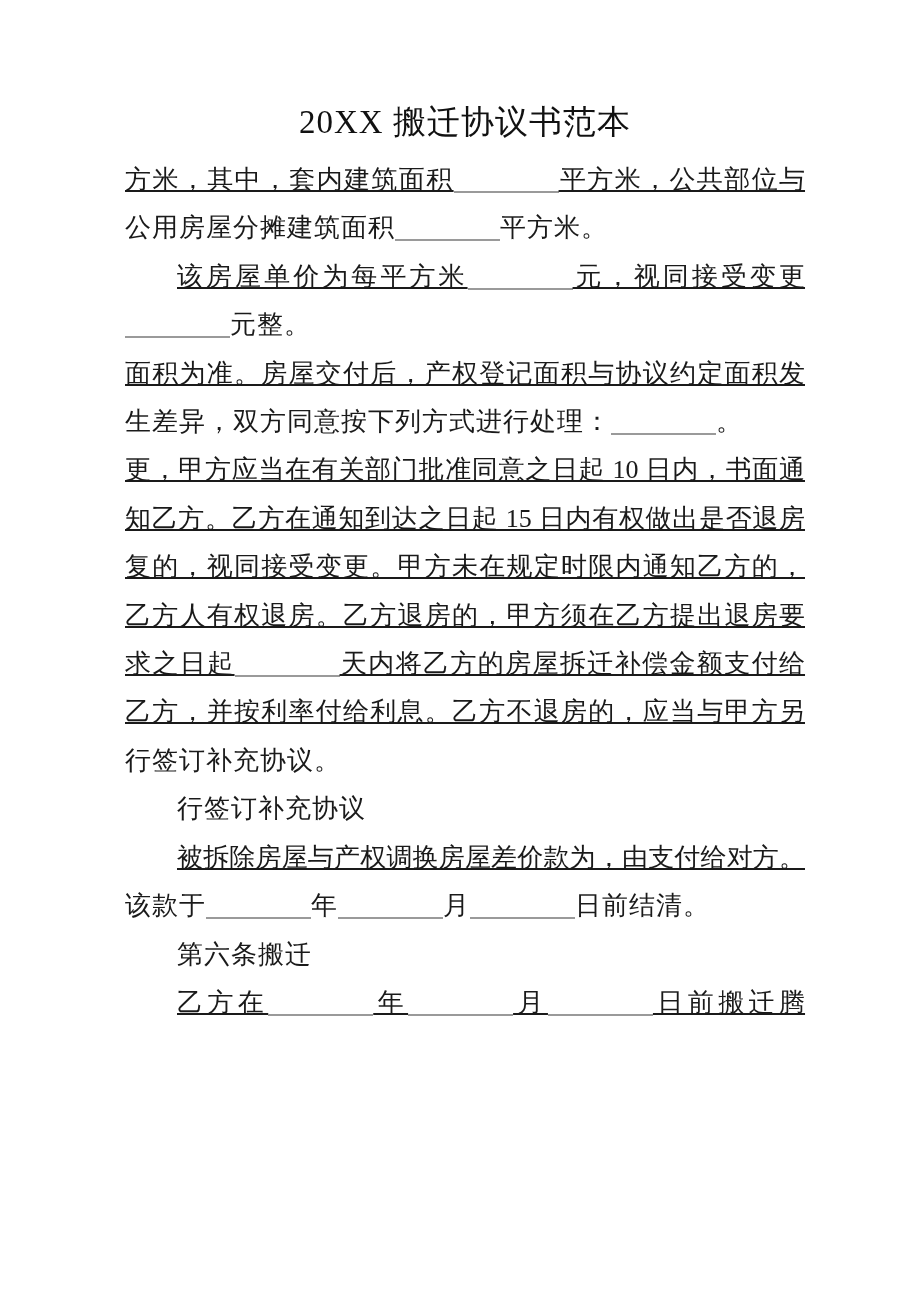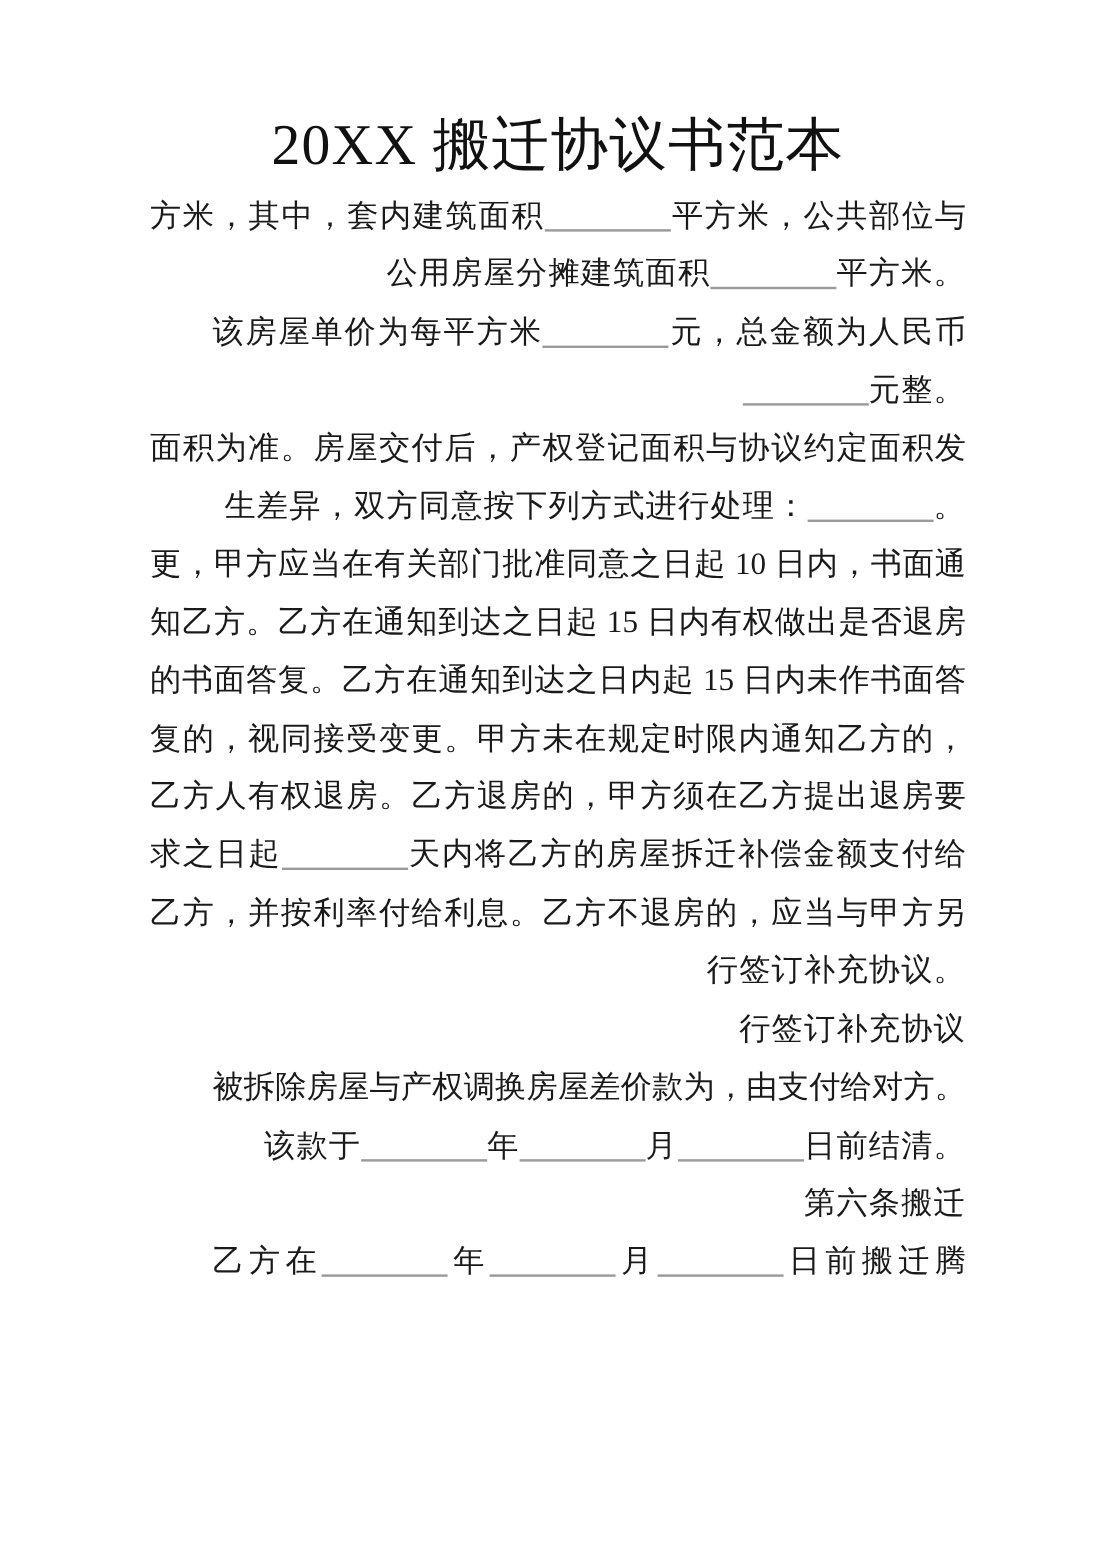--- a/index.html
+++ b/index.html
@@ -17,44 +17,45 @@
     color: #1a1a1a;
   }
   .doc {
     box-sizing: border-box;
     padding: 94px 0 0 125px;
     width: 805px; 
   }
   .doc-title {
     width: 680px;
     margin: 0 0 6px 0;
-    font-size: 48px;
+    font-size: 33px;
     font-weight: normal;
     line-height: 56px;
     text-align: center;
     letter-spacing: 1px;
     color: #111111;
   }
   .doc-body {
     width: 680px;
   }
   .line {
     font-size: 26px;
     line-height: 48.4px;
     white-space: nowrap;
     color: #1a1a1a;
   }
   .line.justify {
     white-space: normal;
     text-align: justify;
     text-align-last: justify;
     text-justify: inter-character;
+    text-decoration: underline;
   }
   .line.left {
-    text-align: right;
+    text-align: left;
     letter-spacing: 1px;
   }
   .line.indent {
     padding-left: 52px;
   }
   .blank {
     display: inline-block;
     width: 105px;
     height: 14px;
     margin-bottom: -5px;
@@ -63,27 +64,26 @@
 </style>
 </head>
 <body>
 
 <div class="page">
   <div class="doc">
     <h1 class="doc-title">20XX 搬迁协议书范本</h1>
     <div class="doc-body">
         <div class="line justify"><span>方米，其中，套内建筑面积</span><span class="blank"></span><span>平方米，公共部位与</span></div>
         <div class="line left"><span>公用房屋分摊建筑面积</span><span class="blank"></span><span>平方米。</span></div>
-        <div class="line justify indent"><span>该房屋单价为每平方米</span><span class="blank"></span><span>元，总金额为人民币</span></div>
+        <div class="line justify indent"><span>该房屋单价为每平方米</span><span class="blank"></span><span>元，视同接受变更</span></div>
         <div class="line left"><span class="blank"></span><span>元整。</span></div>
         <div class="line justify"><span>面积为准。房屋交付后，产权登记面积与协议约定面积发</span></div>
         <div class="line left"><span>生差异，双方同意按下列方式进行处理：</span><span class="blank"></span><span>。</span></div>
         <div class="line justify"><span>更，甲方应当在有关部门批准同意之日起 10 日内，书面通</span></div>
         <div class="line justify"><span>知乙方。乙方在通知到达之日起 15 日内有权做出是否退房</span></div>
-        <div class="line justify"><span>的书面答复。乙方在通知到达之日内起 15 日内未作书面答</span></div>
         <div class="line justify"><span>复的，视同接受变更。甲方未在规定时限内通知乙方的，</span></div>
         <div class="line justify"><span>乙方人有权退房。乙方退房的，甲方须在乙方提出退房要</span></div>
         <div class="line justify"><span>求之日起</span><span class="blank"></span><span>天内将乙方的房屋拆迁补偿金额支付给</span></div>
         <div class="line justify"><span>乙方，并按利率付给利息。乙方不退房的，应当与甲方另</span></div>
         <div class="line left"><span>行签订补充协议。</span></div>
         <div class="line left indent"><span>行签订补充协议</span></div>
         <div class="line justify indent"><span>被拆除房屋与产权调换房屋差价款为，由支付给对方。</span></div>
         <div class="line left"><span>该款于</span><span class="blank"></span><span>年</span><span class="blank"></span><span>月</span><span class="blank"></span><span>日前结清。</span></div>
         <div class="line left indent"><span>第六条搬迁</span></div>
         <div class="line justify indent"><span>乙方在</span><span class="blank"></span><span>年</span><span class="blank"></span><span>月</span><span class="blank"></span><span>日前搬迁腾</span></div>

